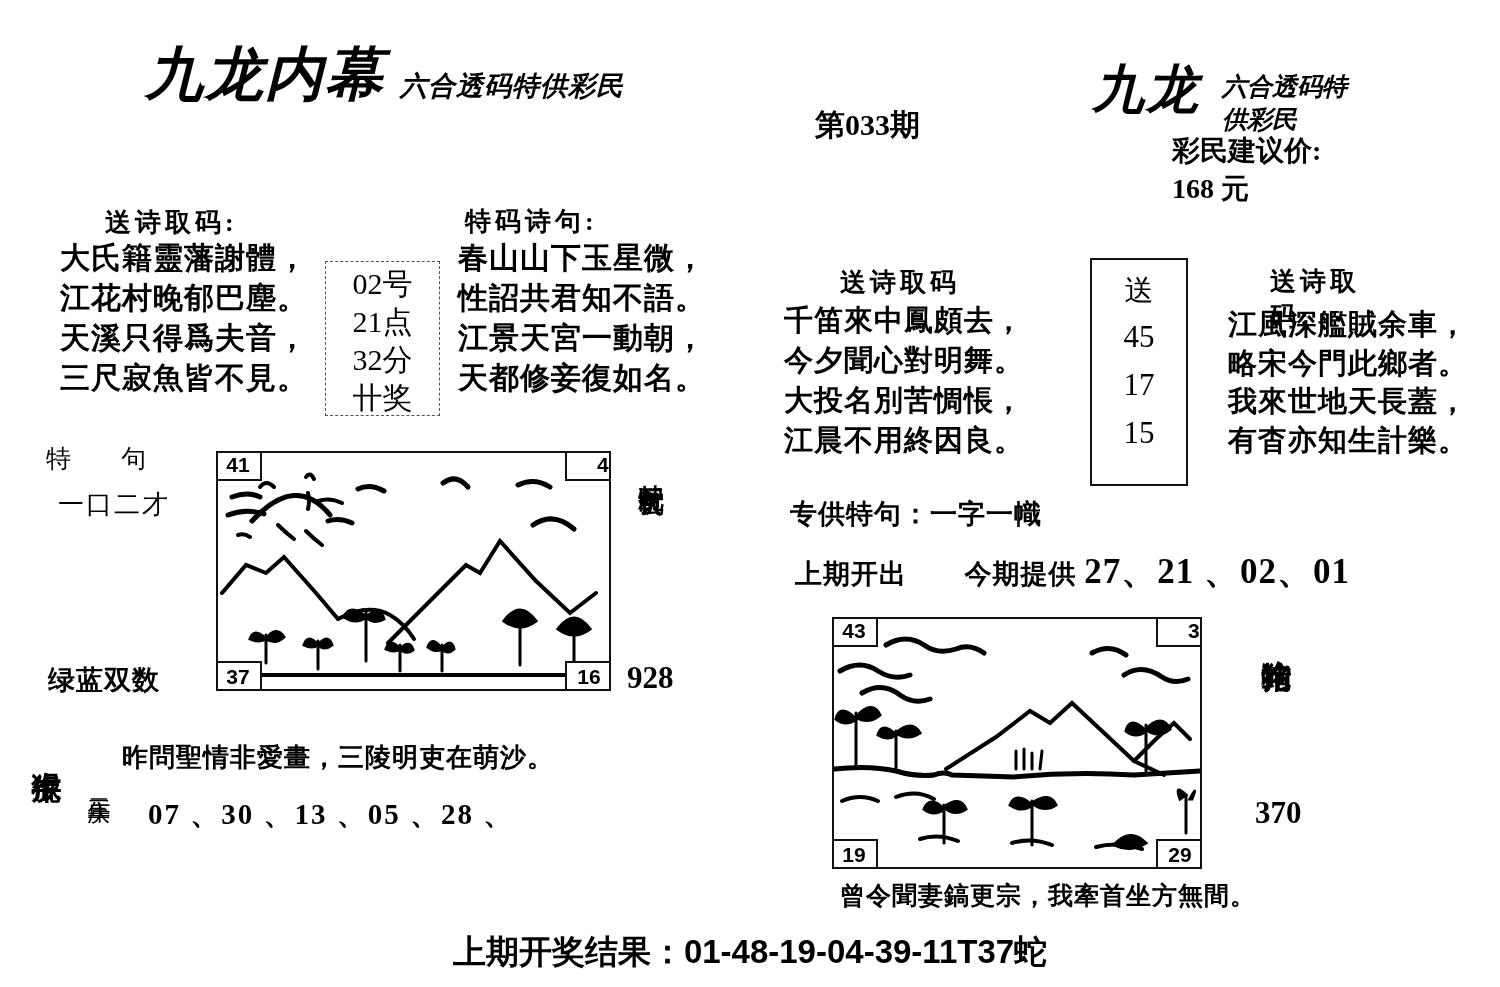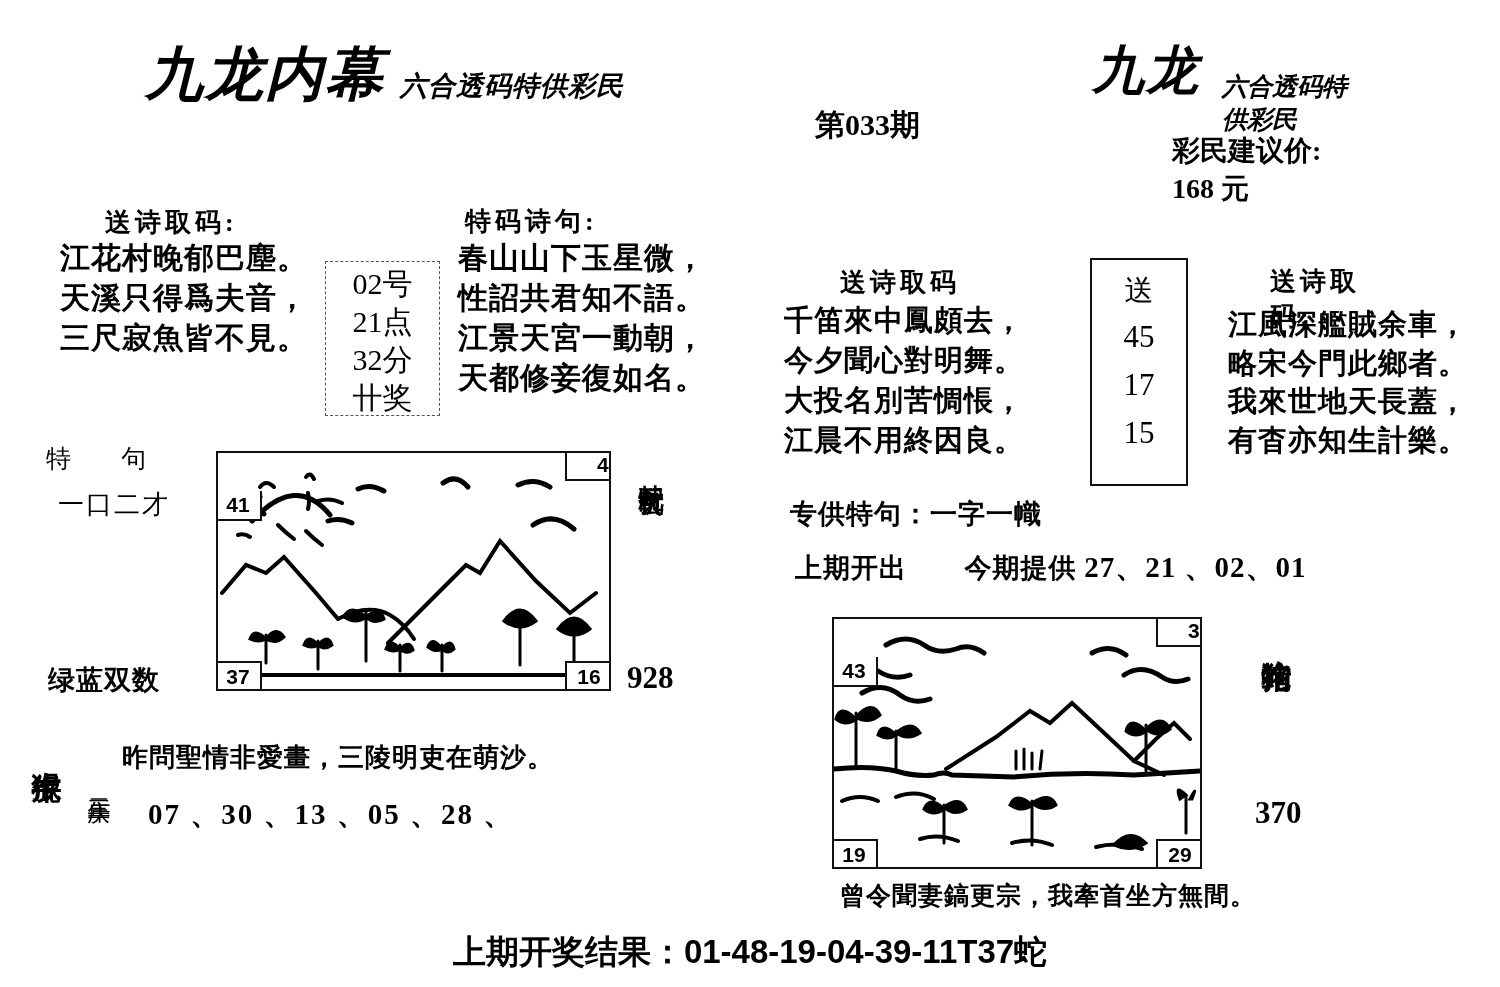--- a/index.html
+++ b/index.html
@@ -21,21 +21,21 @@
     letter-spacing:2px;
     font-family:"Liberation Serif","DejaVu Serif",serif;
     font-style:italic;
   }
   .brand-left-sub{
     left:400px;top:68px;
     font-size:27px;font-weight:bold;font-style:italic;
     letter-spacing:1px;
   }
   .brand-right{
-    left:1092px;top:36px;
+    left:1092px;top:55px;
     font-size:52px;font-weight:bold;font-style:italic;
     letter-spacing:2px;
   }
   .brand-right-sub{
     left:1222px;top:70px;
     font-size:25px;font-weight:bold;font-style:italic;
   }
   .issue{
     left:815px;top:105px;
     font-size:30px;font-weight:bold;
@@ -110,21 +110,21 @@
     background:#fff;
     font-size:21px;
     font-weight:bold;
     font-family:"Liberation Sans","DejaVu Sans",sans-serif;
     text-align:center;
     line-height:28px;
     width:46px;height:30px;
     z-index:5;
     box-sizing:border-box;
   }
-  .c-tl{left:-2px;top:-2px;border-left:none;border-top:none;margin-top:40px;}
+  .c-tl{left:-2px;top:-2px;border-left:none;border-top:none;}
   .c-tr{right:-2px;top:-2px;border-right:none;border-top:none;padding-left:30px;}
   .c-bl{left:-2px;bottom:-2px;border-left:none;border-bottom:none;}
   .c-br{right:-2px;bottom:-2px;border-right:none;border-bottom:none;}
 
   
   .tiger-col{left:28px;top:748px;font-size:30px;font-weight:bold;line-height:1.22;}
   .sannian-col{left:85px;top:782px;font-size:23px;line-height:1.2;}
   .l-bot-poem{left:122px;top:740px;font-size:26px;font-weight:bold;letter-spacing:1px;}
   .l-nums1{left:148px;top:795px;font-size:29px;font-weight:bold;letter-spacing:2px;}
   .l-nums2{left:150px;top:905px;font-size:28px;font-weight:bold;letter-spacing:2px;}
@@ -142,21 +142,21 @@
   }
   .send-box .cn{font-size:29px;}
 
   .r-songshi2-title{left:1270px;top:264px;font-size:26px;font-weight:bold;letter-spacing:4px;}
   .r-poem2{left:1228px;top:305px;font-size:29px;font-weight:bold;line-height:1.33;letter-spacing:1px;}
   .r-poem2 div{white-space:nowrap;}
 
   .zhuangong{left:790px;top:496px;font-size:27px;font-weight:bold;letter-spacing:1px;}
   .shangqi-row{left:795px;top:548px;font-size:27px;font-weight:bold;letter-spacing:1px;}
   .shangqi-row .gap{display:inline-block;width:42px;}
-  .shangqi-row .nums{font-size:29px;letter-spacing:1px;}
+  .shangqi-row .nums{font-size:35px;letter-spacing:1px;}
 
   .zhu-col{left:1258px;top:637px;font-size:30px;font-weight:bold;line-height:1.25;}
   .num370{left:1255px;top:795px;font-size:31px;font-weight:bold;}
   .r-bot-poem{left:840px;top:879px;font-size:25px;font-weight:bold;letter-spacing:1px;}
 
   
   .footer{
     left:0;top:930px;width:1500px;text-align:center;
     font-size:33px;font-weight:bold;
     font-family:"Liberation Sans","DejaVu Sans",sans-serif;
@@ -172,20 +172,21 @@
   <div class="abs brand-left">九龙内幕</div>
   <div class="abs brand-left-sub">六合透码特供彩民</div>
 
   <div class="abs brand-right">九龙</div>
   <div class="abs brand-right-sub">六合透码特供彩民</div>
   <div class="abs issue">第033期</div>
   <div class="abs price">彩民建议价: 168 元</div>
 
   <div class="abs l-songshi-title">送诗取码:</div>
   <div class="abs l-poem">
+    <div>大氏籍靈藩謝體，</div>
     <div>江花村晚郁巴塵。</div>
     <div>天溪只得爲夫音，</div>
     <div>三尺寂魚皆不見。</div>
   </div>
 
   <div class="abs code-box">
     <div>02号</div>
     <div>21点</div>
     <div>32分</div>
     <div>卄奖</div>

